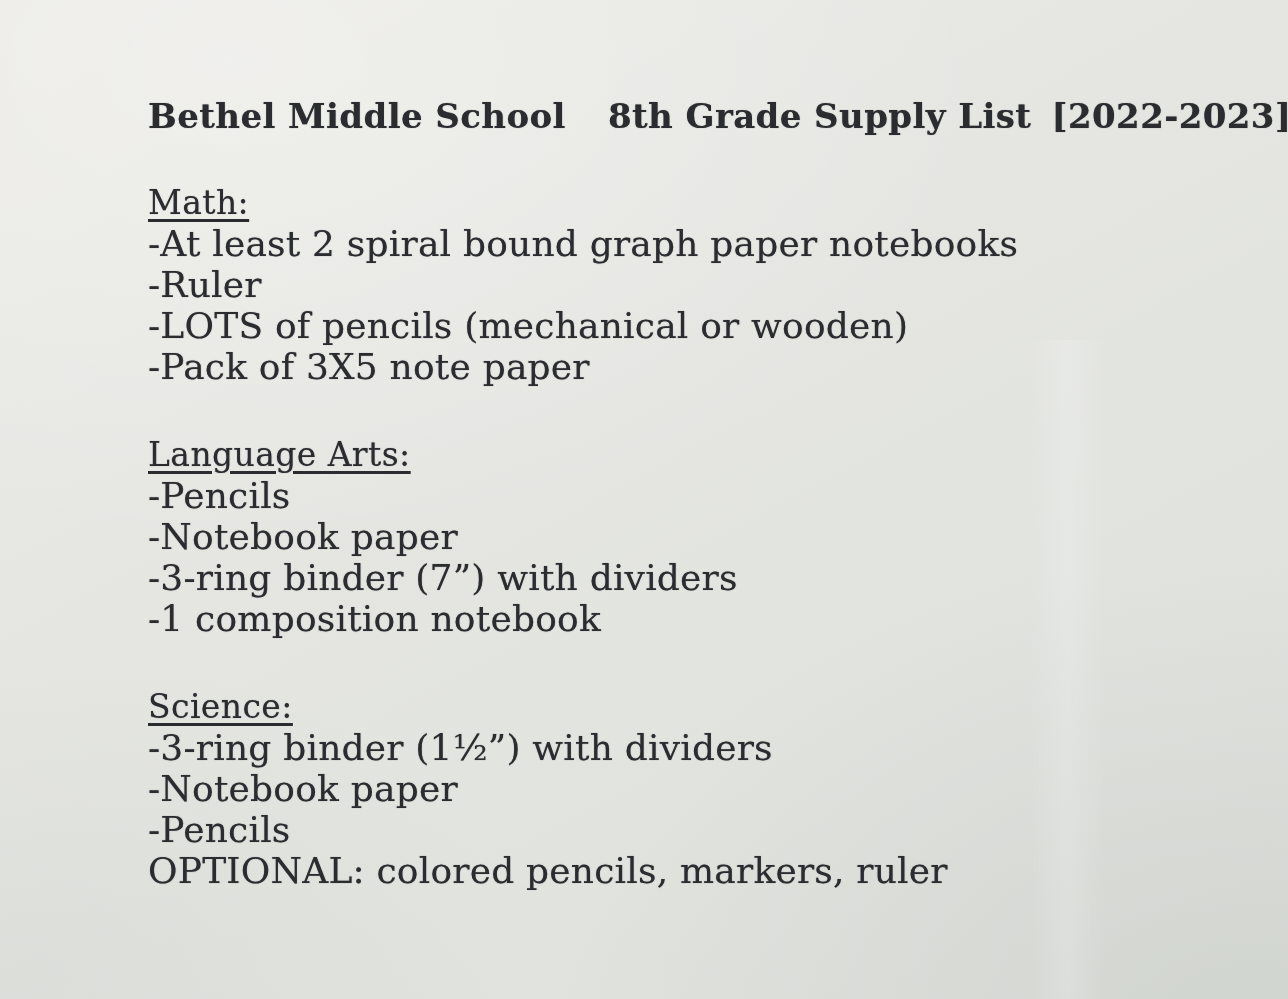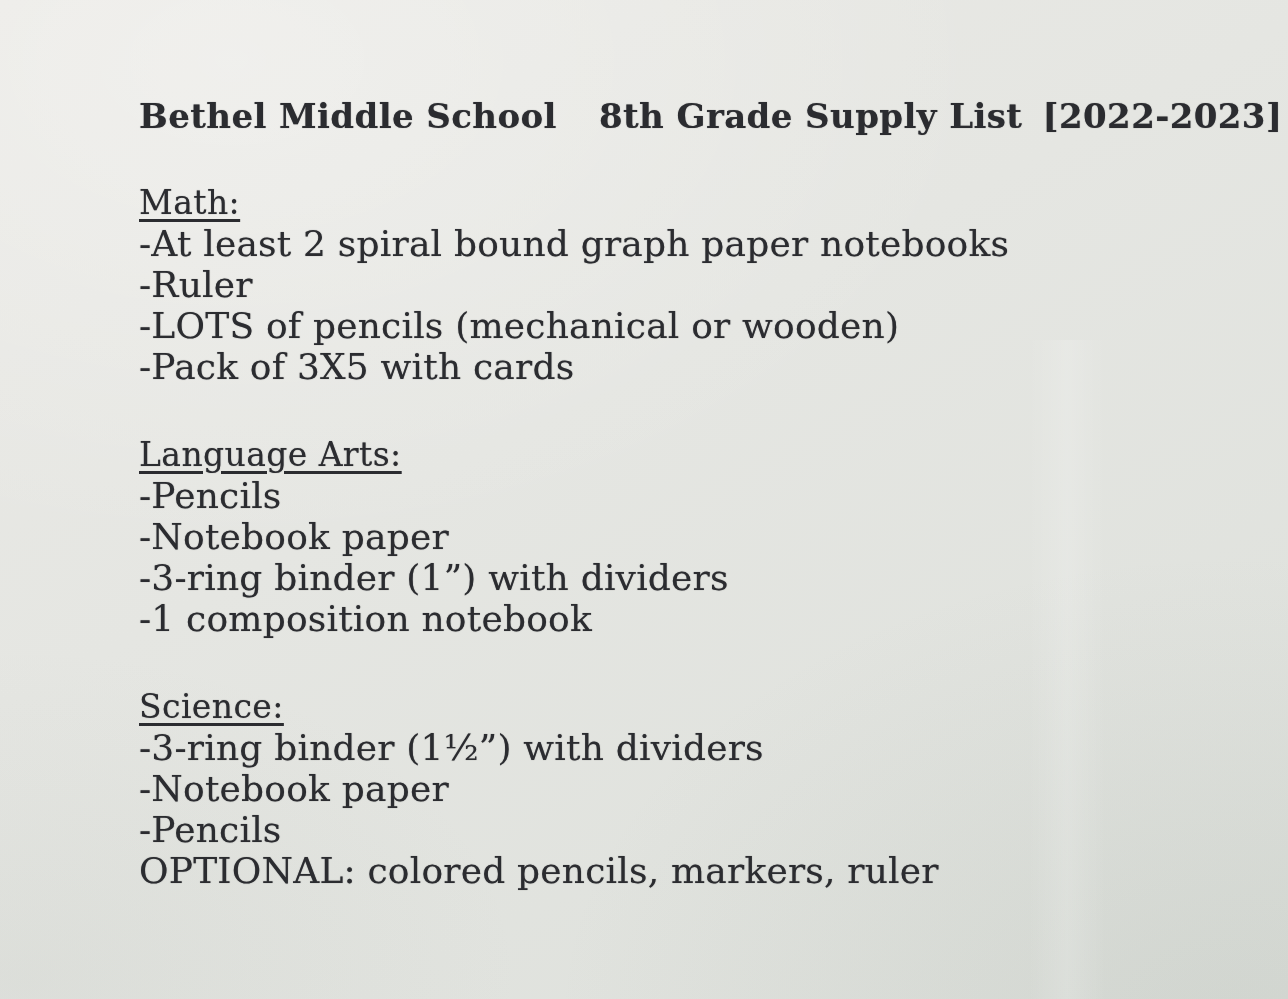--- a/index.html
+++ b/index.html
@@ -25,21 +25,21 @@
     position: absolute;
     top: 340px;
     bottom: 0;
     left: 1028px;
     width: 78px;
     background: linear-gradient(90deg, rgba(255,255,255,0) 0%, rgba(255,255,255,0.16) 50%, rgba(255,255,255,0) 100%);
     pointer-events: none;
   }
   .doc {
     position: absolute;
-    left: 139px;
+    left: 148px;
     top: 96px;
     width: 1120px;
     text-shadow: 0 0 1px rgba(43,44,48,0.55);
   }
   .title {
     margin: 0 0 46px 0;
     font-size: 34px;
     line-height: 40px;
     font-weight: bold;
     letter-spacing: 0.4px;
@@ -73,28 +73,28 @@
 
 <main class="doc">
 
   <h1 class="title"><span>Bethel Middle School</span><span class="t-list">8th Grade Supply List</span><span class="t-year">[2022-2023]</span></h1>
 
   <section class="first">
     <h2 class="heading">Math:</h2>
     <div class="item">-At least 2 spiral bound graph paper notebooks</div>
     <div class="item">-Ruler</div>
     <div class="item">-LOTS of pencils (mechanical or wooden)</div>
-    <div class="item">-Pack of 3X5 with cards</div>
+    <div class="item">-Pack of 3X5 note paper</div>
   </section>
 
   <section>
     <h2 class="heading">Language Arts:</h2>
     <div class="item">-Pencils</div>
     <div class="item">-Notebook paper</div>
-    <div class="item">-3-ring binder (1”) with dividers</div>
+    <div class="item">-3-ring binder (7”) with dividers</div>
     <div class="item">-1 composition notebook</div>
   </section>
 
   <section>
     <h2 class="heading">Science:</h2>
     <div class="item">-3-ring binder (1½”) with dividers</div>
     <div class="item">-Notebook paper</div>
     <div class="item">-Pencils</div>
     <div class="item">OPTIONAL: colored pencils, markers, ruler</div>
   </section>

